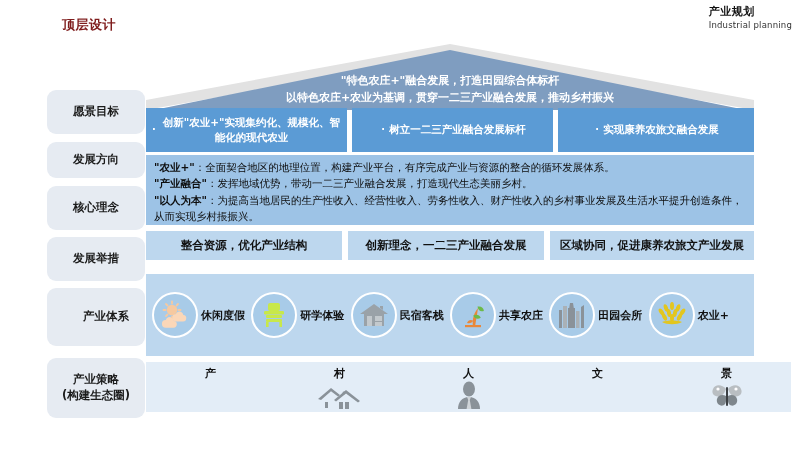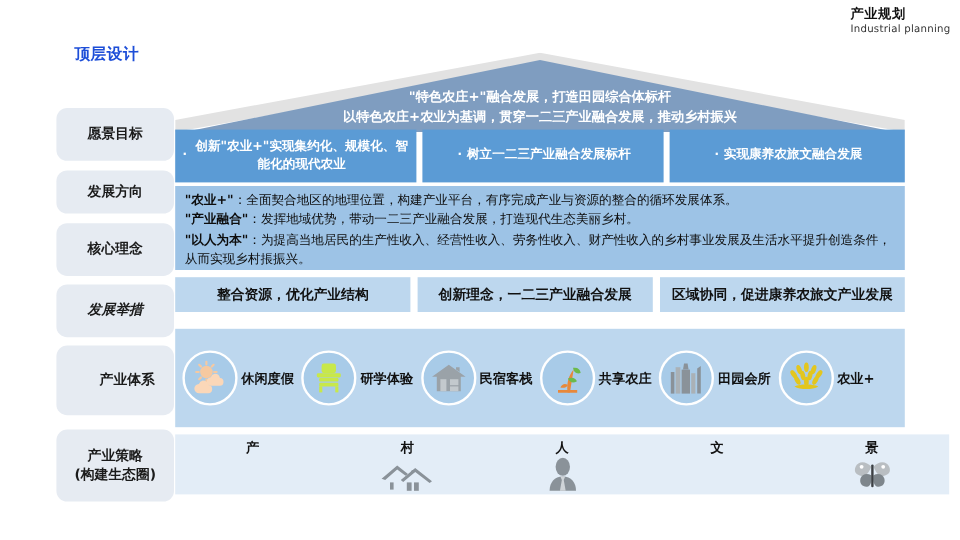--- a/index.html
+++ b/index.html
@@ -7,38 +7,38 @@
     width:800px;height:450px;
     background:#ffffff;
     font-family:"DejaVu Sans","Liberation Sans",sans-serif;
     overflow:hidden;position:relative;
   }
   .slide{position:absolute;inset:0;}
 
   
   .page-title{
     position:absolute;left:62px;top:16px;
-    font-size:13px;font-weight:bold;color:#1d4ed8;letter-spacing:.5px;margin-top:20px;
+    font-size:13px;font-weight:bold;color:#7f1d1d;letter-spacing:.5px;
   }
   .brand{position:absolute;right:8px;top:4px;}
   .brand-cn{font-size:11px;font-weight:bold;color:#111;letter-spacing:.5px;}
   .brand-en{font-size:8.5px;color:#333;letter-spacing:.2px;margin-top:1px;}
 
   
   .rail{position:absolute;left:47px;top:58px;width:98px;}
   .rail-item{
     background:#e6ebf2;border-radius:9px;
     display:flex;align-items:center;justify-content:center;
     text-align:center;font-size:11.5px;font-weight:bold;color:#1b1b1b;
     line-height:1.35;box-sizing:border-box;padding:2px 4px;margin-top:32px;
   }
   .rail-item.r0{height:44px;}
   .rail-item.r1{height:36px;margin-top:8px;}
   .rail-item.r2{height:44px;margin-top:8px;}
-  .rail-item.r3{height:44px;margin-top:7px;font-style:italic;}
+  .rail-item.r3{height:44px;margin-top:7px;}
   .rail-item.r4{height:58px;margin-top:7px;padding-left:24px;}
   .rail-item.r5{height:60px;margin-top:12px;}
 
   
   .roof-wrap{position:absolute;left:146px;top:44px;width:608px;height:66px;}
   .roof-shadow{position:absolute;left:0;top:0;width:100%;height:100%;}
   .roof-text{
     position:absolute;left:0;right:0;bottom:4px;
     text-align:center;color:#ffffff;font-weight:bold;
     font-size:11px;line-height:1.5;

